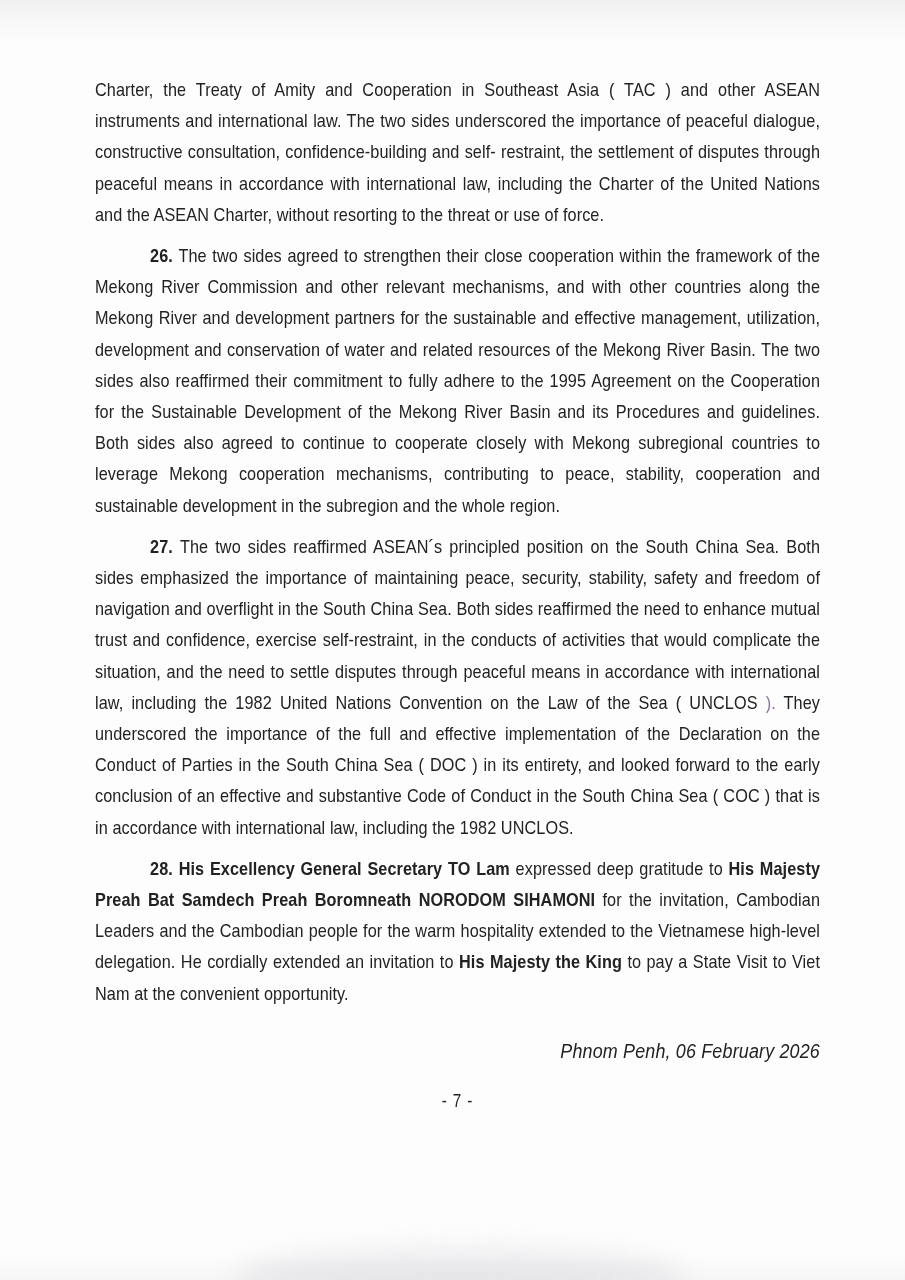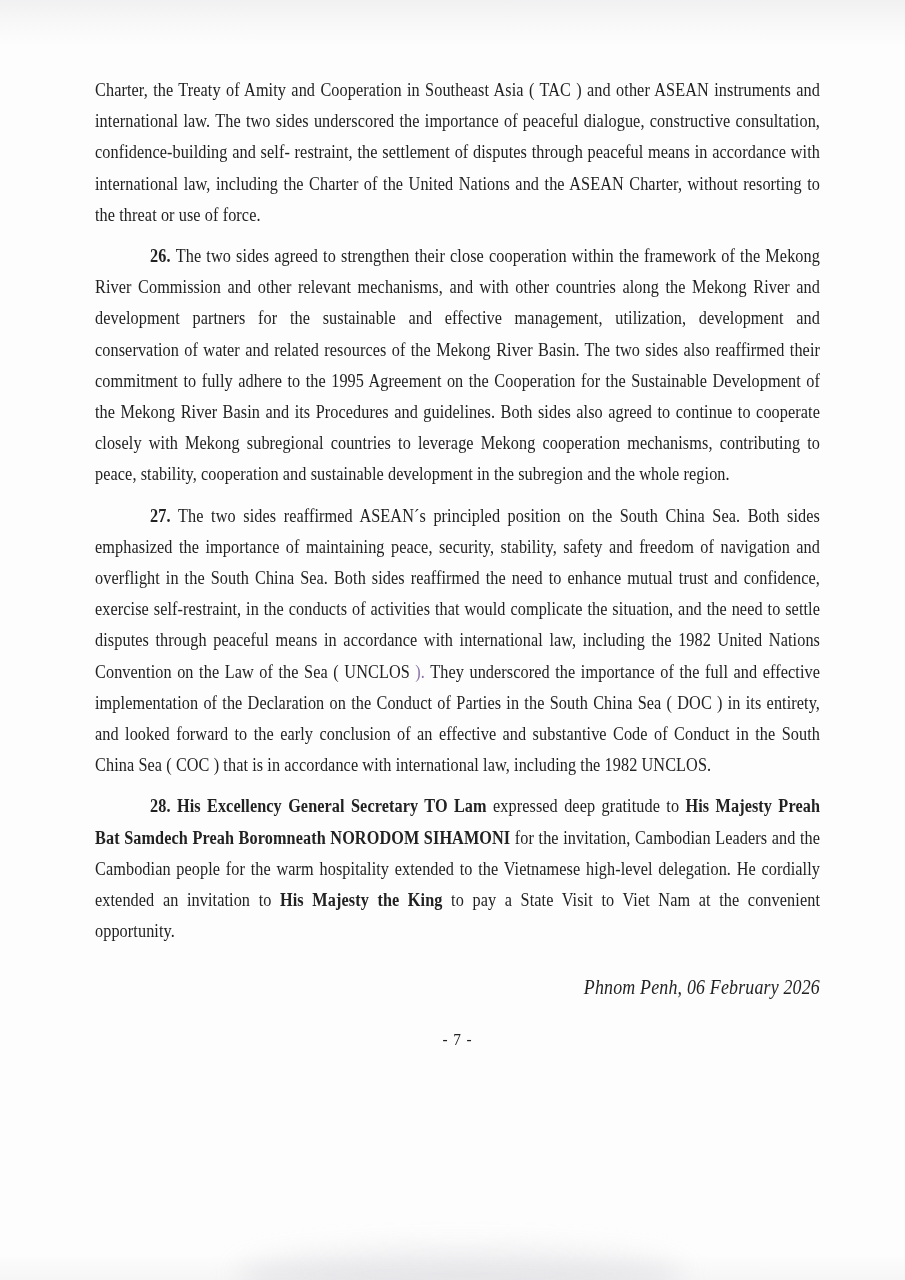--- a/index.html
+++ b/index.html
@@ -8,21 +8,21 @@
     width: 905px;
     height: 1280px;
     overflow: hidden;
     background: #ffffff;
   }
   .page {
     position: relative;
     width: 905px;
     height: 1280px;
     background: #fdfdfd;
-    font-family: Liberation Serif, serif;
+    font-family: Liberation Sans, sans-serif;
     color: #222222;
   }
   .top-shade {
     position: absolute;
     top: 0; left: 0; right: 0;
     height: 46px;
     background: linear-gradient(180deg, rgba(110,110,125,0.085) 0%, rgba(110,110,125,0.03) 55%, rgba(110,110,125,0) 100%);
     pointer-events: none;
   }
   .bottom-shade {

